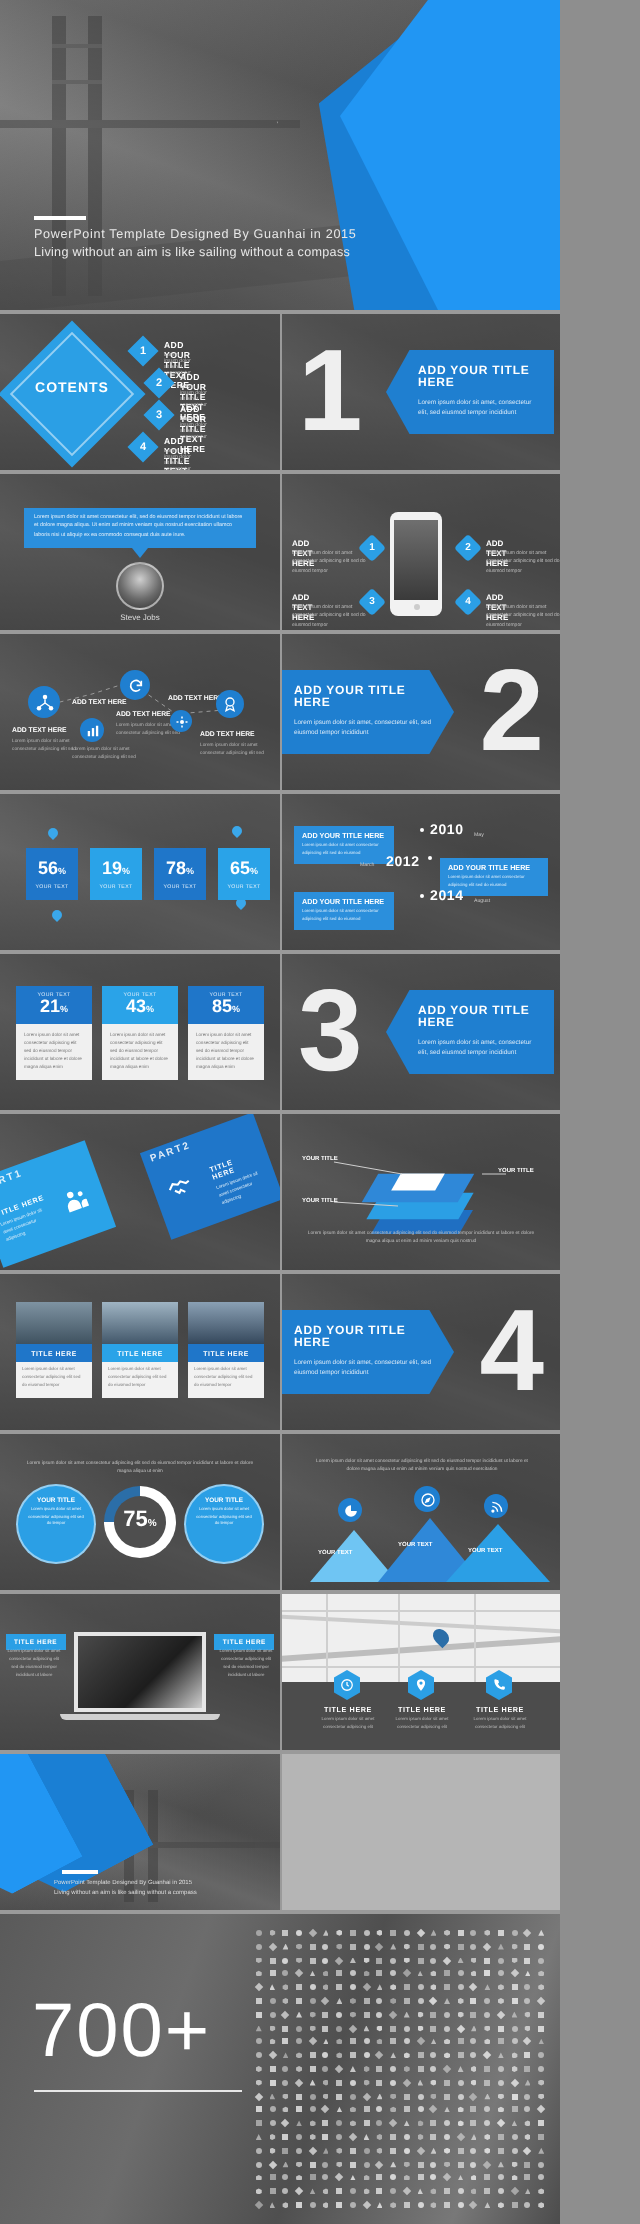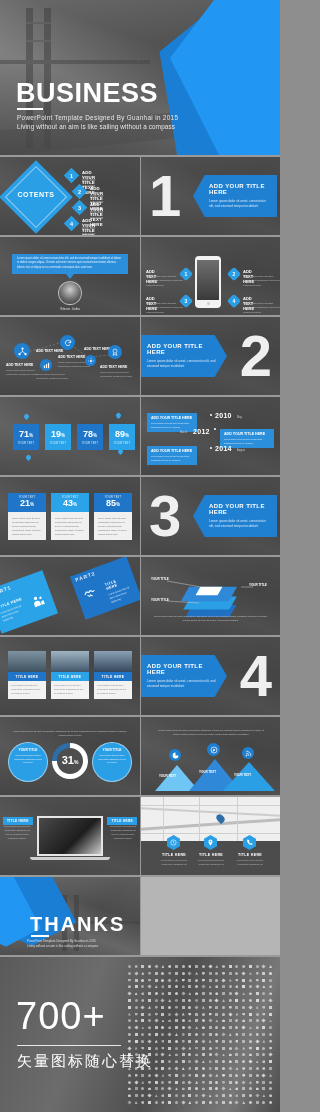--- a/index.html
+++ b/index.html
@@ -295,21 +295,20 @@
       <div class="tower" style="left:26px;top:8px;width:7px;height:140px;"></div>
       <div class="tower" style="left:44px;top:8px;width:7px;height:140px;"></div>
       <div class="deck" style="left:0;top:60px;width:150px;height:4px;"></div>
       <div class="cable" style="left:26px;top:22px;width:25px;height:2px;"></div>
       <div class="cable" style="left:26px;top:40px;width:25px;height:2px;"></div>
       <div class="deck" style="left:0;top:120px;width:200px;height:26px;transform:skewY(-6deg);opacity:.6;"></div>
     </div>
     <div class="cover-arrow"></div>
     <div class="cover-arrow2"></div>
     <div class="cover-arrow-line"></div>
-    <div class="bigtitle">BUSINESS</div>
     <div class="rule"></div>
     <div class="sub1">PowerPoint Template Designed By Guanhai in 2015</div>
     <div class="sub2">Living without an aim is like sailing without a compass</div>
   </div>
 
   <div class="slide halfw" id="s-contents">
     <div class="bg-photo"></div>
     <div class="bg-overlay"></div>
     <div class="diamond">
         <div class="inner"></div>
@@ -477,33 +476,33 @@
   <div class="slide halfw" id="s-map">
     <div class="bg-dark"></div>
     <div class="bg-photo" style="opacity:.45"></div>
     <div class="title-h" style="font-size:6px;margin-top:5px;">ADD YOUR TITLE HERE</div>
     <div class="pin" style="left:24px;top:17px;"></div>
     <div class="pin" style="left:116px;top:16px;"></div>
     <div class="pin" style="left:26px;top:58px;"></div>
     <div class="pin" style="left:118px;top:52px;"></div>
 
     <div class="pcard blue" style="left:13px;top:27px;">
-      <div class="pv"><span>71</span><small>%</small></div>
+      <div class="pv"><span>56</span><small>%</small></div>
       <div class="pl">YOUR TEXT</div>
     </div>
     <div class="pcard lightblue" style="left:45px;top:27px;">
       <div class="pv"><span>19</span><small>%</small></div>
       <div class="pl">YOUR TEXT</div>
     </div>
     <div class="pcard blue" style="left:77px;top:27px;">
       <div class="pv"><span>78</span><small>%</small></div>
       <div class="pl">YOUR TEXT</div>
     </div>
     <div class="pcard lightblue" style="left:109px;top:27px;">
-      <div class="pv"><span>89</span><small>%</small></div>
+      <div class="pv"><span>65</span><small>%</small></div>
       <div class="pl">YOUR TEXT</div>
     </div>
   </div>
 
   <div class="slide halfw" id="s-time">
     <div class="bg-photo"></div>
     <div class="bg-overlay"></div>
     <div class="title-h" style="font-size:6px;margin-top:5px;">ADD YOUR TITLE HERE</div>
 
     <div class="tl-box" style="left:6px;top:16px;width:50px;">
@@ -654,21 +653,21 @@
     </div>
   </div>
 
   <div class="slide halfw" id="s-donut">
     <div class="bg-photo"></div>
     <div class="bg-overlay"></div>
     <div class="title-h" style="font-size:6px;margin-top:4px;">ADD YOUR TITLE HERE</div>
     <div style="position:absolute;left:10px;top:13px;width:120px;text-align:center;font-size:2.4px;color:#c5c5c5;line-height:1.7;">Lorem ipsum dolor sit amet consectetur adipiscing elit sed do eiusmod tempor incididunt ut labore et dolore magna aliqua ut enim</div>
 
     <div class="donut"></div>
-    <div class="donut-val"><span>31</span><small>%</small></div>
+    <div class="donut-val"><span>75</span><small>%</small></div>
 
     <div class="circ" style="left:8px;top:25px;">
       <div class="t">YOUR TITLE</div>
       <div class="x">Lorem ipsum dolor sit amet consectetur adipiscing elit sed do tempor</div>
     </div>
     <div class="circ" style="left:92px;top:25px;">
       <div class="t">YOUR TITLE</div>
       <div class="x">Lorem ipsum dolor sit amet consectetur adipiscing elit sed do tempor</div>
     </div>
   </div>
@@ -760,33 +759,31 @@
 
   <div class="slide halfw" id="s-thanks">
     <div class="bg-photo"></div>
     <div class="bridge">
       <div class="tower" style="left:62px;top:18px;width:5px;height:56px;"></div>
       <div class="tower" style="left:74px;top:18px;width:5px;height:56px;"></div>
       <div class="deck" style="left:40px;top:44px;width:100px;height:3px;"></div>
     </div>
     <div class="th-arrow"></div>
     <div class="th-arrow2"></div>
-    <div class="bigtitle">THANKS</div>
     <div class="rule"></div>
     <div class="s1">PowerPoint Template Designed By Guanhai in 2015</div>
     <div class="s2">Living without an aim is like sailing without a compass</div>
   </div>
 
   <div class="slide halfw" id="s-blank"></div>
 
   <div class="slide fullw" id="s-icons">
     <div class="bg"></div>
     <div class="bignum">700+</div>
     <div class="uline"></div>
-    <div class="cn">矢量图标随心替换</div>
     <div class="icon-grid" id="iconGrid">
         <i class="c" style="opacity: 0.55;"></i>
         <i class="h" style="opacity: 0.68;"></i>
         <i class="r" style="opacity: 0.81;"></i>
         <i class="c" style="opacity: 0.94;"></i>
         <i class="d" style="opacity: 0.67;"></i>
         <i class="t" style="opacity: 0.8;"></i>
         <i class="h" style="opacity: 0.93;"></i>
         <i class="r" style="opacity: 0.66;"></i>
         <i class="c" style="opacity: 0.79;"></i>

